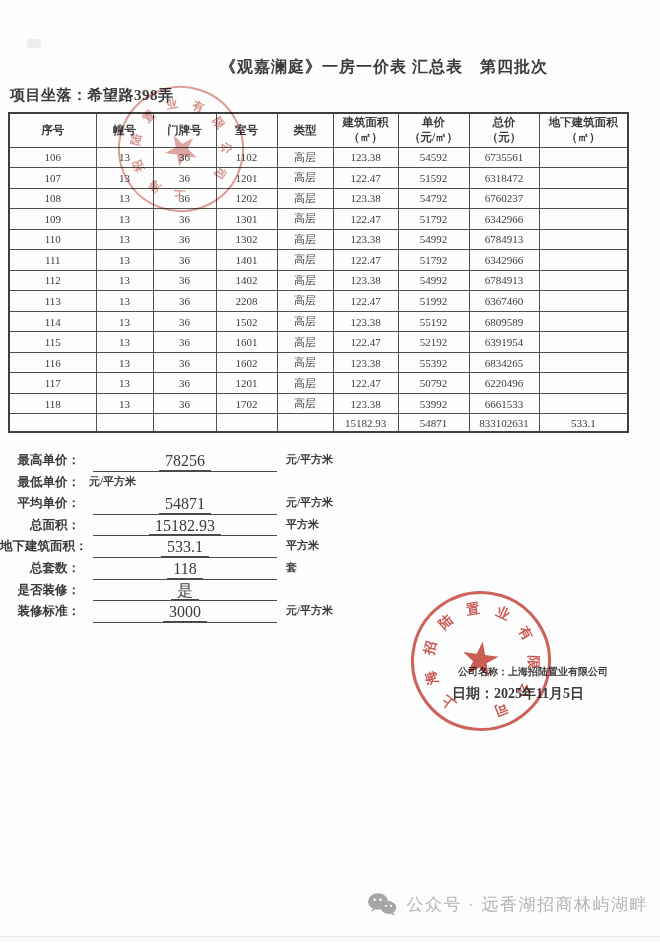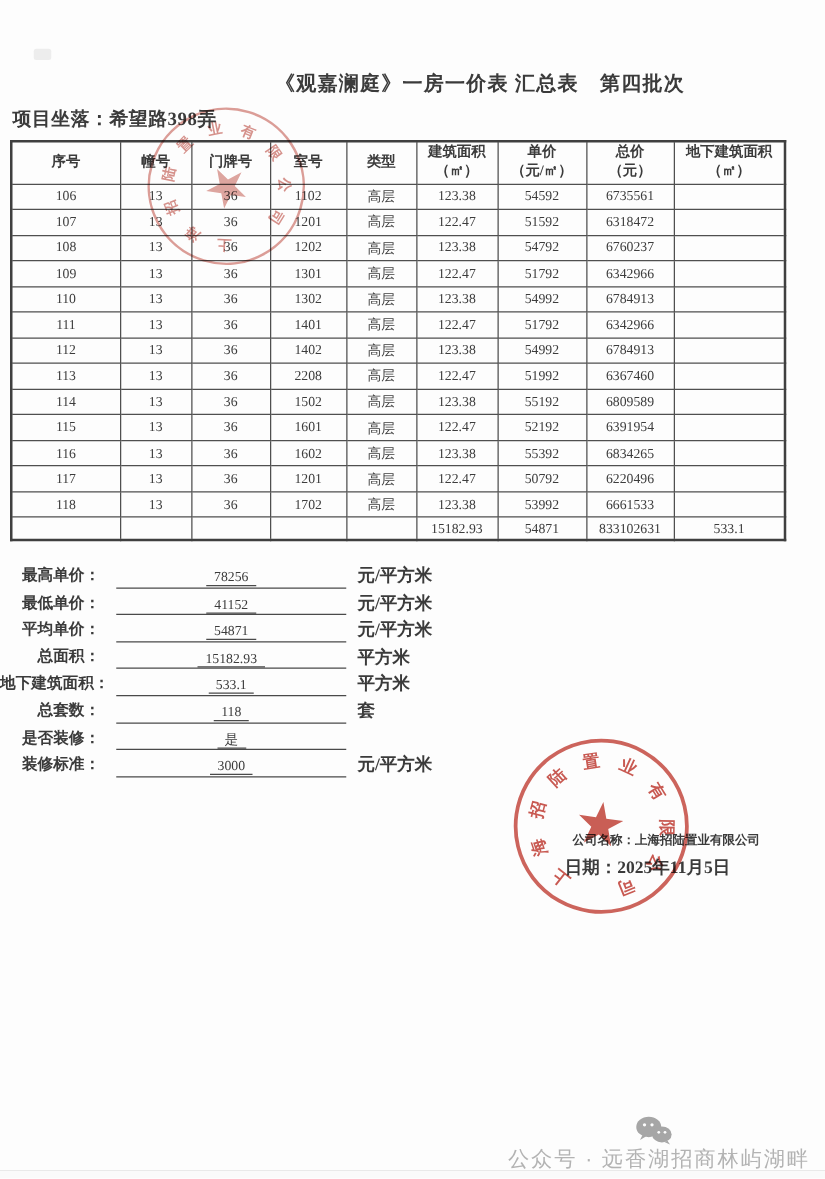--- a/index.html
+++ b/index.html
@@ -32,22 +32,22 @@
   }
   table.price thead tr{height:34px;}
   table.price th{font-size:11.5px; font-weight:bold; line-height:1.3;}
   table.price tbody tr{height:14px;}
   table.price td{font-size:11px; color:#3c3c3c;}
 
   .summary{position:absolute; left:0; top:452px; width:360px;}
   .srow{display:flex; align-items:flex-start; height:21.6px;}
   .slabel{width:80px; text-align:right; font-weight:bold; font-size:12.5px; white-space:nowrap;}
   .sline{width:184px; margin-left:13px; border-bottom:1.5px solid #4a4a4a; text-align:center; line-height:1.1;}
-  .sval{display:inline-block; border-bottom:1px solid #4a4a4a; padding:0 6px; font-size:11px;}
-  .sunit{margin-left:9px; margin-bottom:2px; font-weight:bold; font-size:14px; white-space:nowrap;}
+  .sval{display:inline-block; border-bottom:1px solid #4a4a4a; padding:0 6px; font-size:16px;}
+  .sunit{margin-left:9px; margin-bottom:2px; font-weight:bold; font-size:11px; white-space:nowrap;}
 
   .signature{position:absolute; left:428px; top:641px; width:180px; text-align:center;}
   .sig-company{font-size:10px; font-weight:bold; white-space:nowrap; text-align:right;margin-top:24px;}
   .sig-date{font-size:14px; font-weight:bold; margin-top:6px; white-space:nowrap;}
 
   
   .stamp{position:absolute; border-radius:50%; mix-blend-mode:multiply; pointer-events:none;}
   .stamp .ring{position:absolute; left:0; top:0; width:100%; height:100%;}
   .stamp .ring span{
     position:absolute; left:50%; top:50%; width:16px; height:16px;
@@ -64,21 +64,20 @@
   #stamp-bottom{
     left:411px; top:591px; width:134px; height:134px;
     border:3px solid rgba(192,58,47,0.78); transform:rotate(8deg);
   }
   #stamp-bottom .ring span{font-size:13.5px; color:rgba(190,54,44,0.82);}
   #stamp-bottom svg.star{width:38px; height:38px; margin-left:-20px; margin-top:-21px; opacity:0.8;}
 
   .footer{
     position:absolute; right:12px; top:892px; display:flex; align-items:center;
     font-family:"Liberation Sans","DejaVu Sans",sans-serif;
-    flex-direction:column;
   }
   .footer .wx{margin-right:9px; display:block;}
   .footer .ftext{font-size:17px; color:#b3b3b3; letter-spacing:1.5px; white-space:nowrap;}
   .bottom-line{position:absolute; left:0; top:936px; width:660px; height:1px; background:#e9e9e9;}
   .below-line{position:absolute; left:0; top:937px; width:660px; height:6px; background:#fafafa;}
 </style>
 </head>
 <body>
 
 <div class="page">
@@ -272,21 +271,20 @@
   </table>
 
   <div class="summary">
       <div class="srow">
         <div class="slabel">最高单价：</div>
         <div class="sline"><span class="sval">78256</span></div>
         <div class="sunit">元/平方米</div>
       </div>
       <div class="srow">
         <div class="slabel">最低单价：</div>
-        <div class="sline"><span class="sval">41152</span></div>
         <div class="sunit">元/平方米</div>
       </div>
       <div class="srow">
         <div class="slabel">平均单价：</div>
         <div class="sline"><span class="sval">54871</span></div>
         <div class="sunit">元/平方米</div>
       </div>
       <div class="srow">
         <div class="slabel">总面积：</div>
         <div class="sline"><span class="sval">15182.93</span></div>

